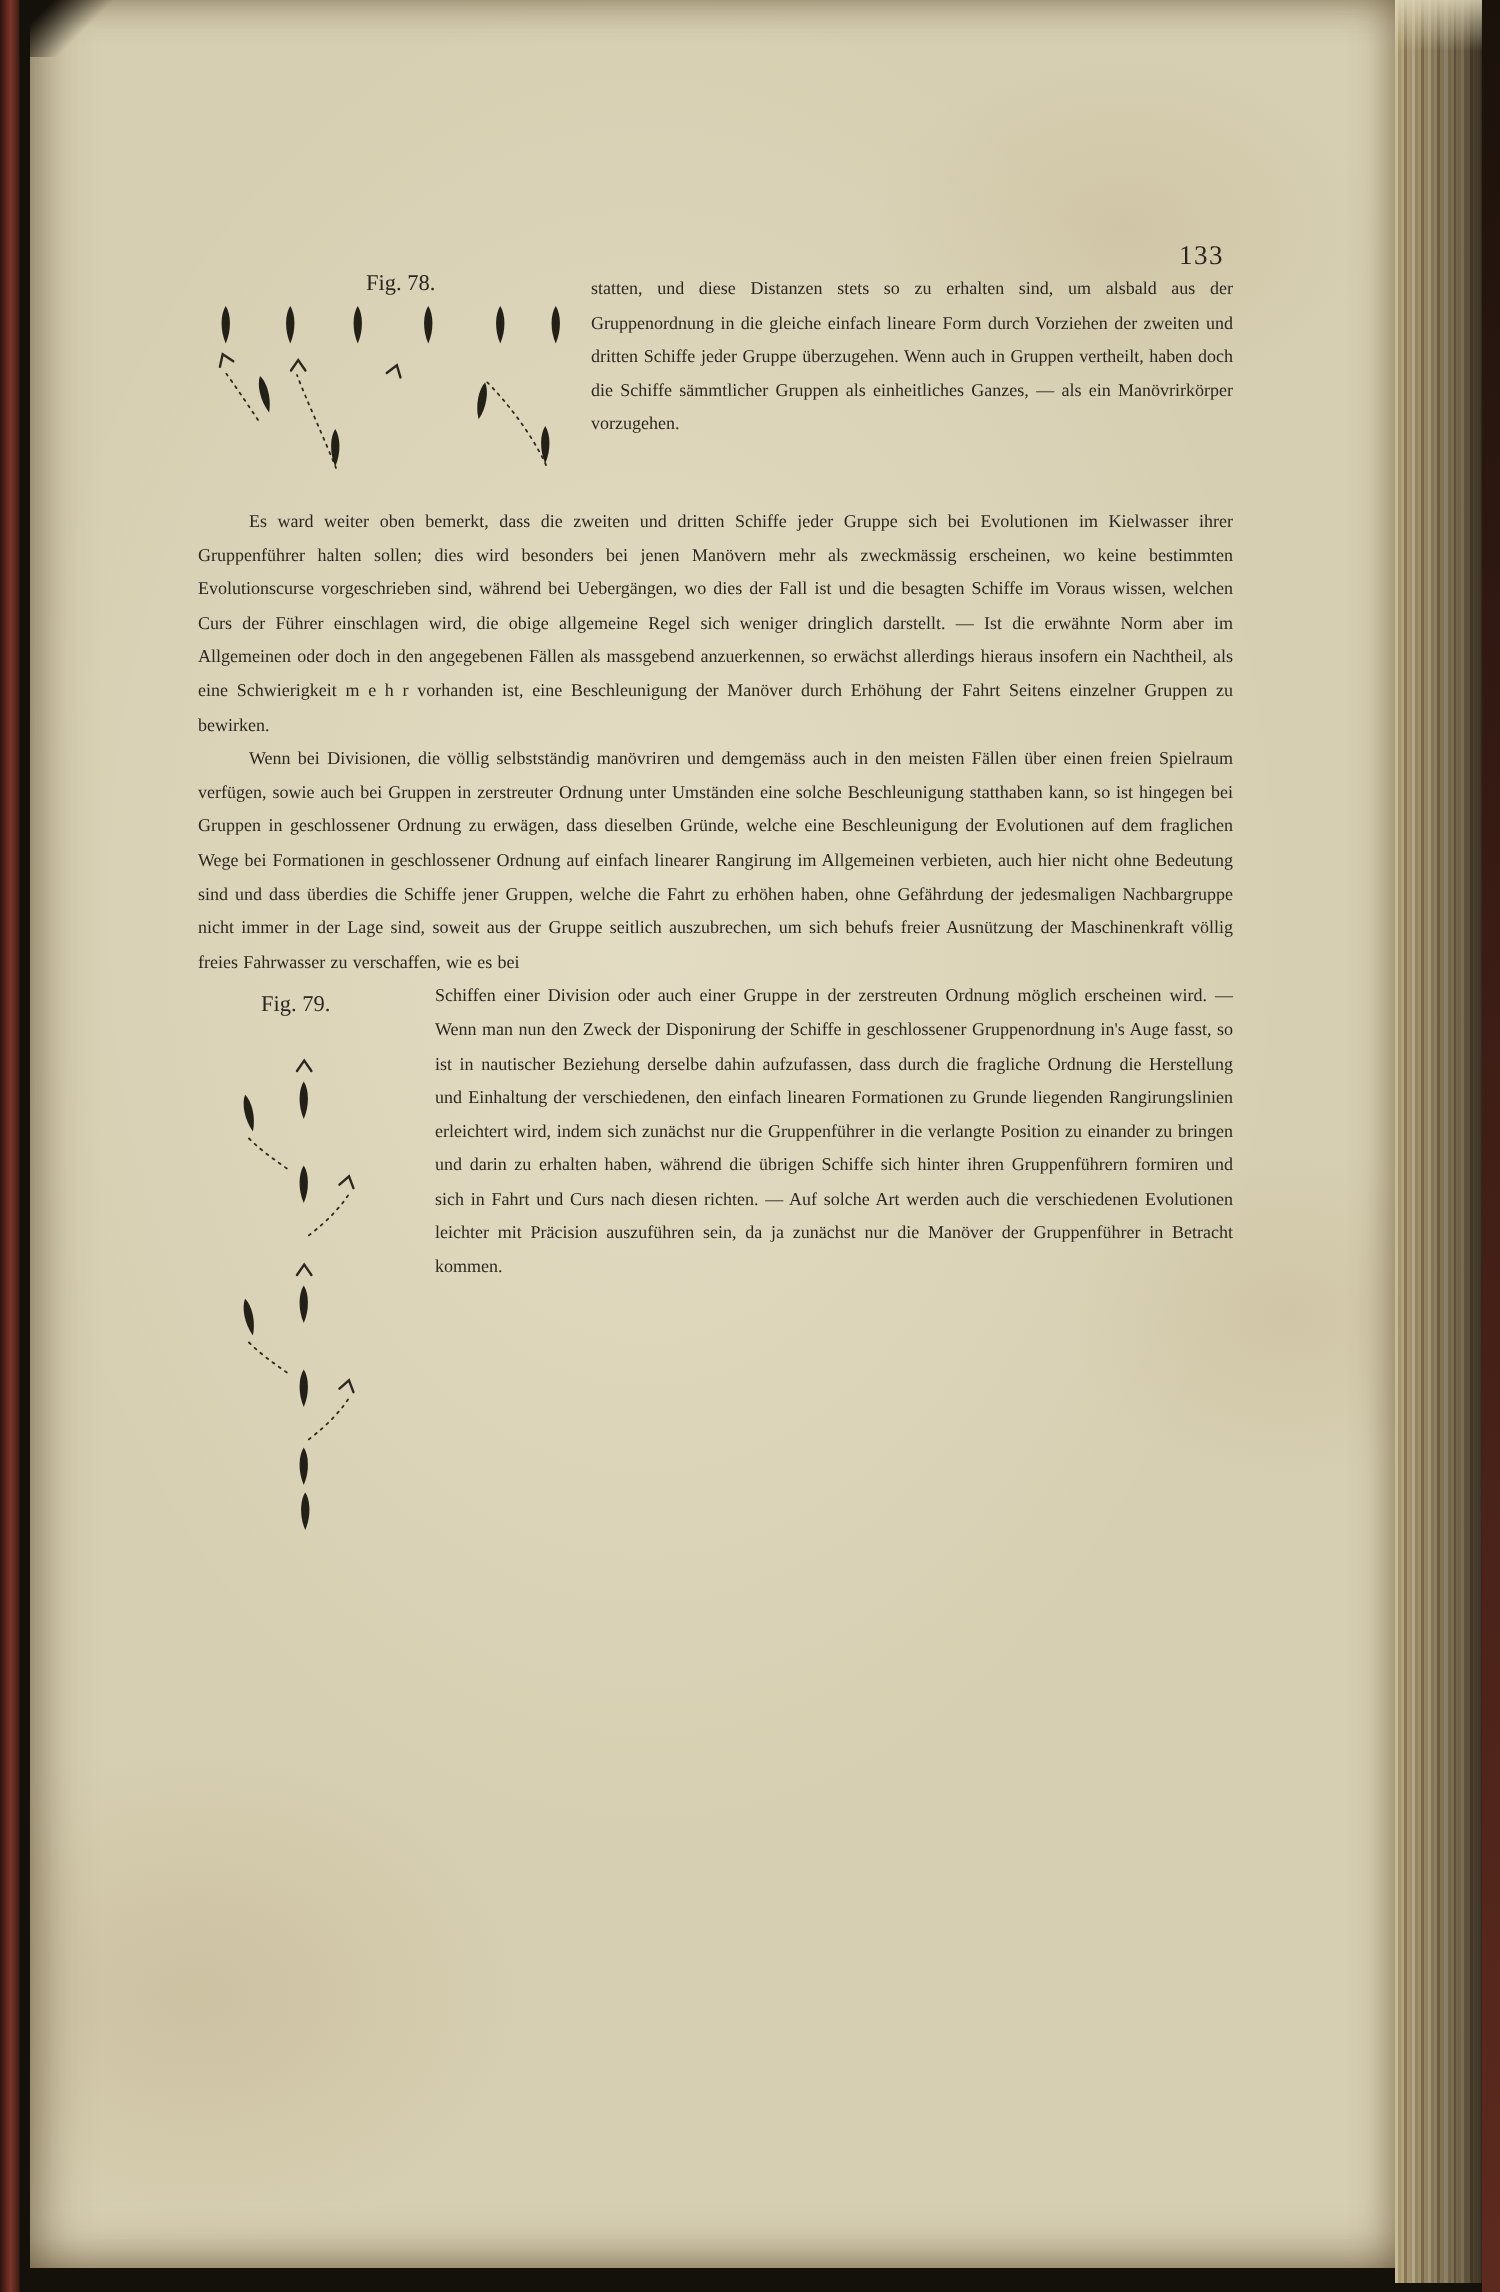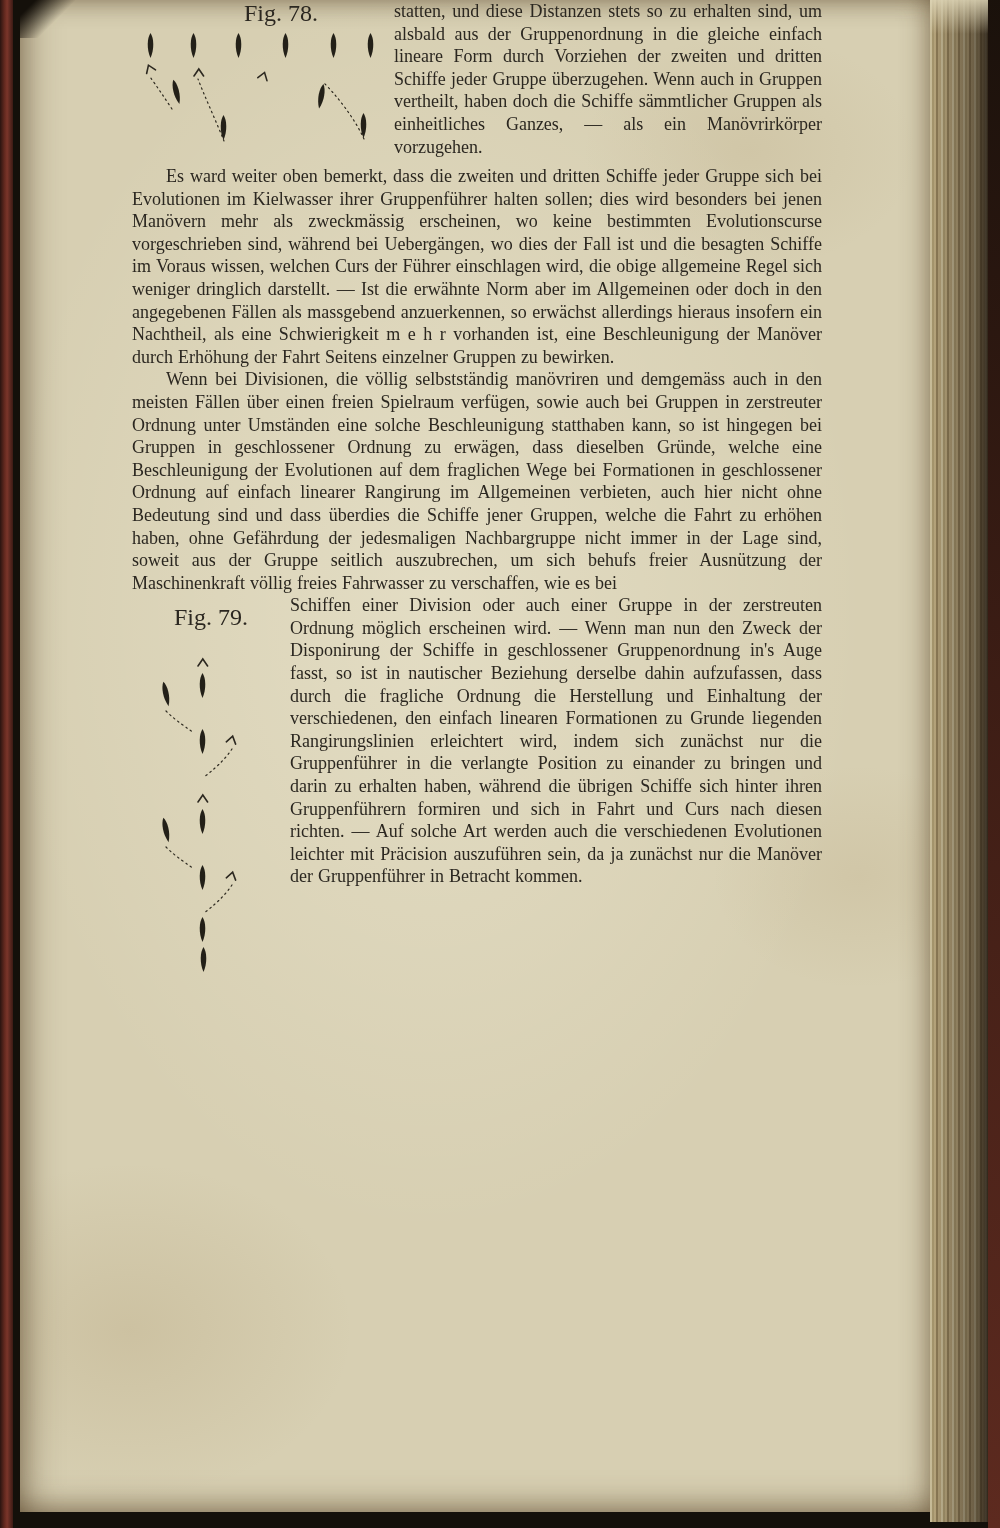--- a/index.html
+++ b/index.html
@@ -35,46 +35,47 @@
       inset -16px 0 26px -10px rgba(80,58,28,.45),
       inset 0 -22px 32px -16px rgba(80,58,28,.4),
       inset 0 16px 26px -14px rgba(85,62,30,.32);}
   .corner-shadow{position:absolute;left:13px;top:0;width:64px;height:38px;
     background:linear-gradient(135deg,#14100a 22%,rgba(20,16,10,0) 62%);}
 
   
   .content{position:absolute;left:112px;top:0;width:690px;color:#2b2720;}
   .pagenum{margin-top:160px;text-align:right;padding-right:6px;
     font-size:18px;letter-spacing:1px;}
-  p{margin:0;font-size:18px;line-height:22.6px;text-align:justify;
+  p{margin:0;font-size:12px;line-height:22.6px;text-align:justify;
     hyphens:auto;-webkit-hyphens:auto;word-spacing:.5px;}
   p.indent{text-indent:34px;}
   p.clear{clear:both;}
   .section::after{content:"";display:block;clear:both;}
 
   
   .figure{float:left;}
   .figure78{width:262px;margin-top:0;}
   .figure78 .figcap{margin:0 0 2px 112px;}
   .figure79{width:158px;}
   .figure79 .figcap{margin:10px 0 4px 42px;}
-  .figcap{font-size:24px;color:#2b2720;}
+  .figcap{font-size:15px;color:#2b2720;}
   .figsvg{display:block;}
   .ship{fill:#232018;}
   .chev{fill:none;stroke:#2c2820;stroke-width:1.6;stroke-linecap:round;}
   .dash{fill:none;stroke:#2e2a20;stroke-width:1.2;stroke-dasharray:1.5 3.6;stroke-linecap:round;}
 </style>
 </head>
 <body>
 
 <div class="scene">
   <div class="spine"></div>
   <div class="page">
     <div class="content">
 
+      <div class="pagenum">133</div>
 
       <svg width="0" height="0" style="position:absolute">
         <defs>
           <path id="ship" d="M5.5 0 C8.9 5 9.5 16 5.5 25 C1.5 16 2.1 5 5.5 0 Z"></path>
           <path id="chev" d="M0 7 L4.8 0 L9.6 7"></path>
         </defs>
       </svg>
 
       <div class="section">
         <div class="figure figure78">

